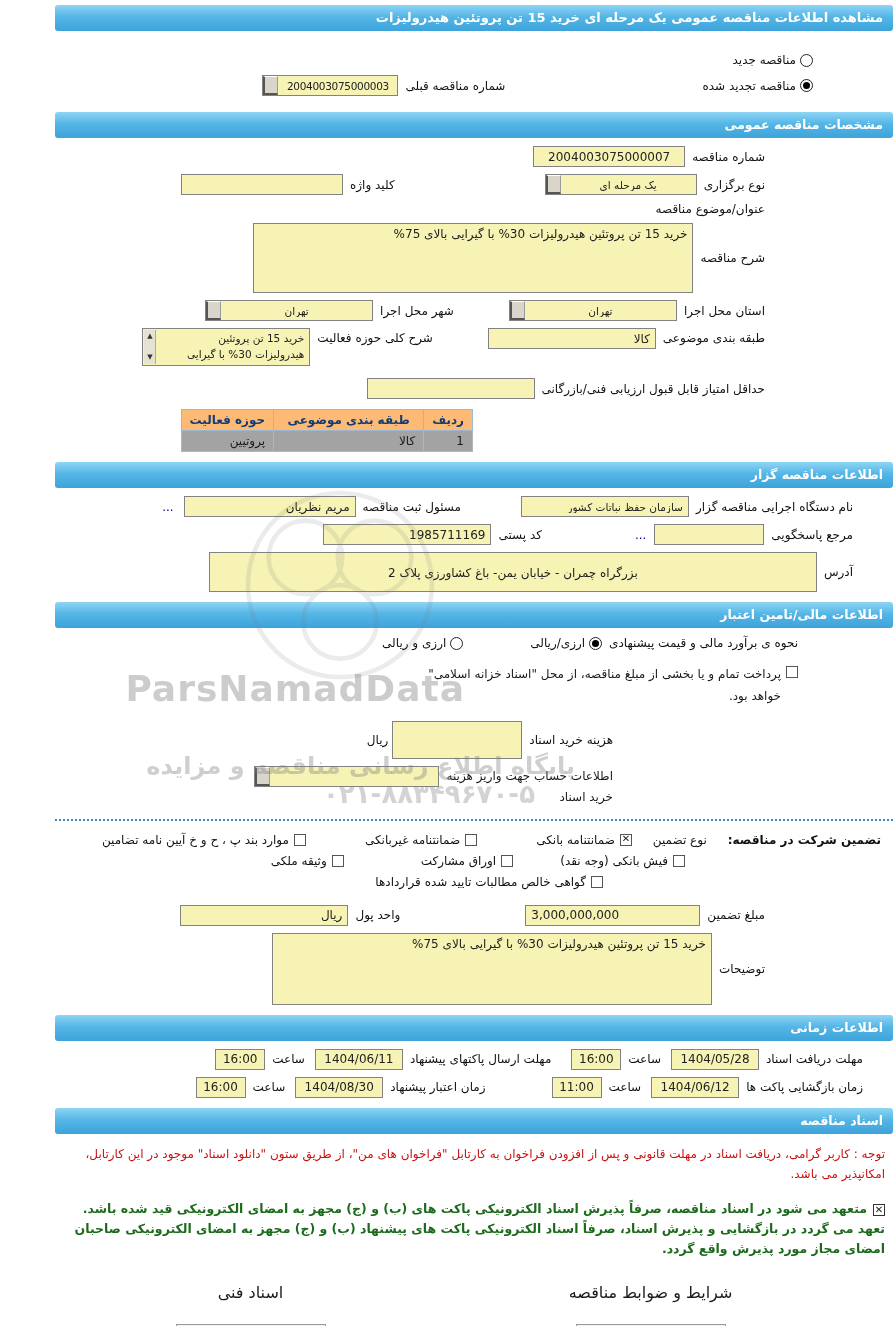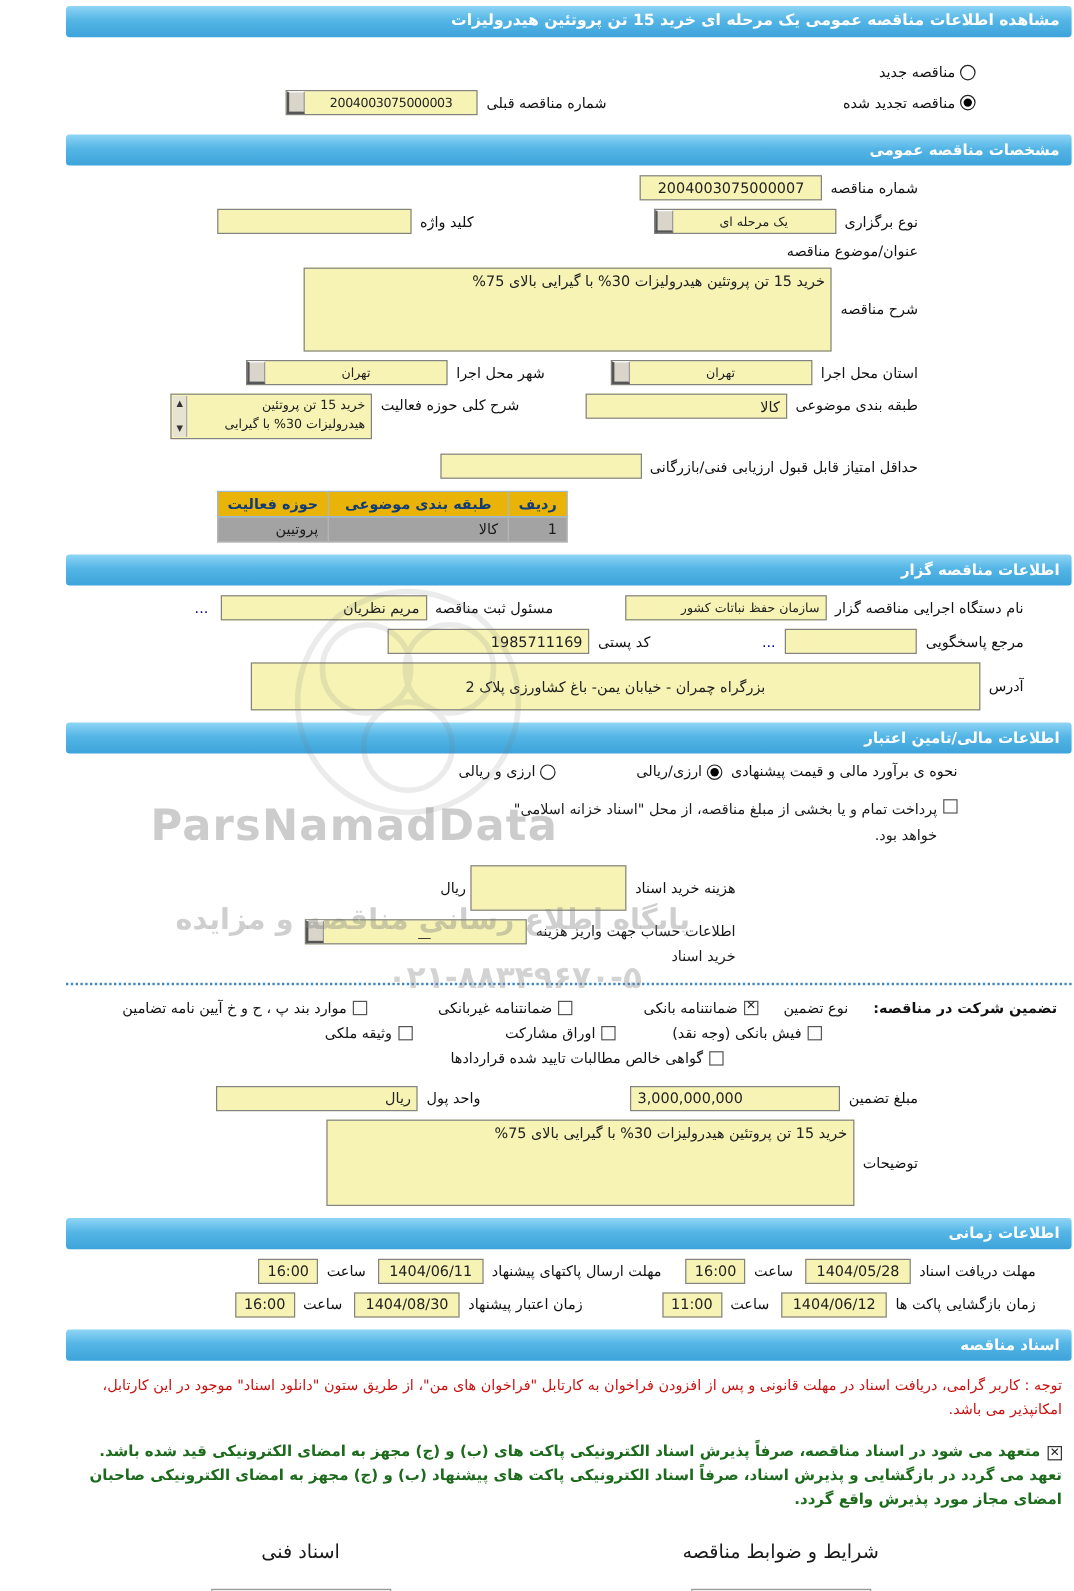--- a/index.html
+++ b/index.html
@@ -42,21 +42,21 @@
   .radio { width:13px; height:13px; border:1.5px solid #222; border-radius:50%; background:#fff;
            display:inline-flex; align-items:center; justify-content:center; margin-left:4px; flex:none; }
   .radio.selected::after { content:""; width:7px; height:7px; border-radius:50%; background:#000; }
   .cb { width:12px; height:12px; border:1px solid #555; background:#fff; display:inline-flex;
         align-items:center; justify-content:center; font-size:10px; line-height:1; color:#222;
         margin-left:5px; flex:none; }
   .cb.checked::after { content:"✕"; margin-top:-1px; }
 
   
   table.cat { border-collapse:collapse; margin:10px 420px 6px 0; }
-  table.cat th { background:#eab308; color:#123c78; font-weight:bold; font-size:12px;
+  table.cat th { background:#fdba74; color:#123c78; font-weight:bold; font-size:12px;
                  border:1px solid #9db8d2; padding:3px 8px; }
   table.cat td { background:#a3a3a3; border:1px solid #b5b5b5; padding:3px 8px; font-size:12px; }
 
   .dashed { border:none; border-top:2px dotted #3d87c4; margin:12px 0; }
 
   .link { color:#000099; cursor:pointer; }
   .notice { color:#cc1111; font-size:12px; line-height:1.7; padding:2px 8px; }
   .commitment { color:#1c6b1c; font-weight:bold; font-size:12.5px; line-height:1.6; padding:4px 8px; display:block; }
   .commitment .cb { border-color:#333; margin-left:6px; }
 
@@ -67,21 +67,21 @@
   .up-bar-line { display:flex; direction:ltr; align-items:center; justify-content:center; gap:7px; font-size:11px; font-weight:bold; }
   .pbar { width:150px; height:14px; border:1px solid #9a9a9a; background:#f1f1f1; direction:ltr; }
   .pfill { height:100%; background:#94c83d; }
   .pf-a { width:9%; } .pf-b { width:2%; }
 
   
   .wm { position:absolute; color:rgba(120,120,120,0.30); pointer-events:none; z-index:5; font-weight:bold; }
   .wm-logo { top:470px; right:440px; opacity:0.14; }
   .wm-en { top:668px; right:430px; font-size:36px; letter-spacing:1px; color:rgba(110,110,110,0.35); }
   .wm-fa { top:752px; right:320px; font-size:24px; color:rgba(130,130,130,0.38); }
-  .wm-tel { top:800px; right:360px; font-size:26px; letter-spacing:2px; color:rgba(130,130,130,0.35); }
+  .wm-tel { top:779px; right:360px; font-size:26px; letter-spacing:2px; color:rgba(130,130,130,0.35); }
 
   .mr-keyword { margin-right:150px; }
   .mr-col2 { margin-right:55px; }
   .listbox { width:168px; height:38px; position:relative; padding-left:14px; font-size:10.5px;
              line-height:1.55; display:block; overflow:hidden; }
   .listbox .arrows { position:absolute; left:1px; top:1px; bottom:1px; width:12px; background:#e7e3d2;
                      display:flex; flex-direction:column; justify-content:space-between; align-items:center;
                      font-size:7px; color:#333; padding:1px 0; border-right:1px solid #aaa; }
 </style>
 </head>
@@ -105,21 +105,21 @@
 
   <div style="padding:10px 80px 2px 0;">
     <div class="row" style="margin:4px 0;">
       <span class="radio"></span>
       <span class="lbl">مناقصه جدید</span>
     </div>
     <div class="row" style="margin:8px 0 4px;">
       <span class="radio selected"></span>
       <span class="lbl">مناقصه تجدید شده</span>
       <span class="lbl" style="margin-right:190px;">شماره مناقصه قبلی</span>
-      <span class="ybox dd" style="width:160px;">
+      <span class="ybox dd" style="width:136px;">
         <span class="dd-value squish">2004003075000003</span>
         <span class="dd-btn"></span>
       </span>
     </div>
   </div>
 
   <div class="section-bar">مشخصات مناقصه عمومی</div>
 
   <div style="padding-right:128px;">
     <div class="row">

